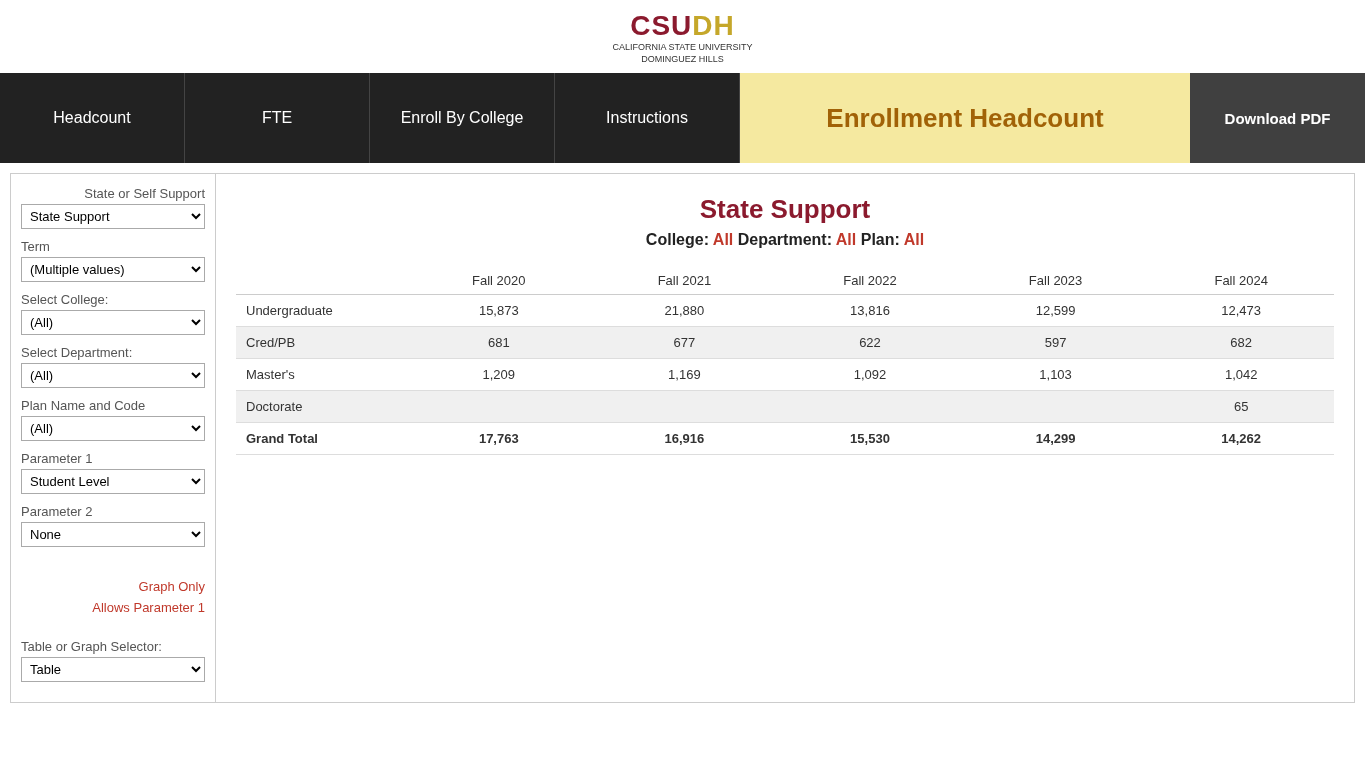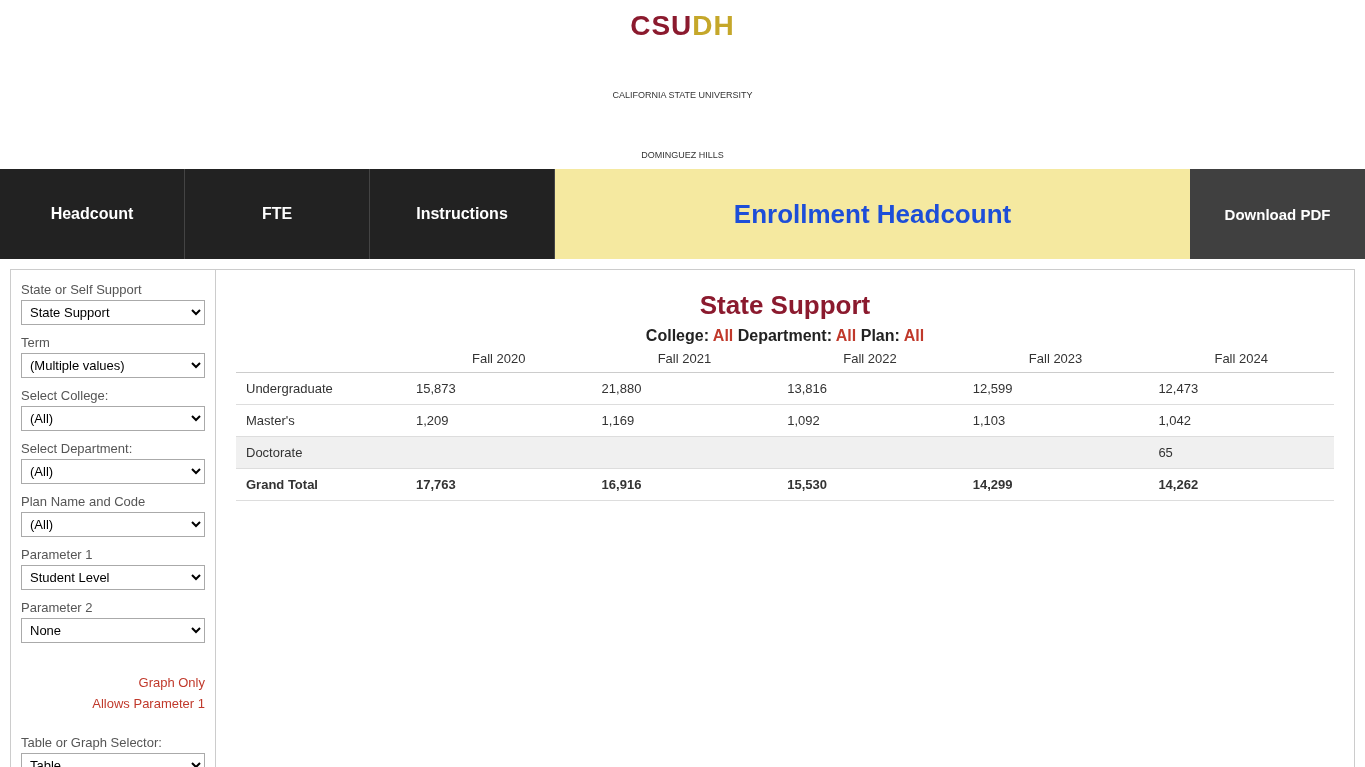--- a/index.html
+++ b/index.html
@@ -8,49 +8,49 @@
     
     .logo-bar {
       display: flex;
       justify-content: center;
       align-items: center;
       padding: 10px 0 8px;
       background: #fff;
     }
     .logo-text-csu { font-size: 28px; font-weight: 900; color: #8B1A2E; letter-spacing: 1px; }
     .logo-text-dh { font-size: 28px; font-weight: 900; color: #C5A72A; letter-spacing: 1px; }
-    .logo-sub { font-size: 9px; color: #333; text-align: center; line-height: 1.3; display: block; margin-top: 48px; }
+    .logo-sub { font-size: 9px; color: #333; text-align: center; line-height: 1.3; display: block; }
 
     
     .nav-bar {
       display: flex;
       width: 100%;
       height: 90px;
     }
     .nav-item {
       display: flex;
       align-items: center;
       justify-content: center;
       flex: 0 0 185px;
       background: #222;
       color: #fff;
       font-size: 16px;
-      font-weight: bold;
+      font-weight: normal;
       cursor: pointer;
       border-right: 1px solid #444;
       text-align: center;
       padding: 10px;
     }
     .nav-title {
       flex: 1;
       display: flex;
       align-items: center;
       justify-content: center;
       background: #F5E9A0;
-      color: #1d4ed8;
+      color: #a16207;
       font-size: 26px;
       font-weight: bold;
       text-align: center;
     }
     .nav-download {
       flex: 0 0 175px;
       display: flex;
       align-items: center;
       justify-content: center;
       background: #404040;
@@ -77,21 +77,21 @@
       border-right: 1px solid #ccc;
       padding: 12px 10px;
       background: #fff;
     }
     .sidebar-label {
       font-size: 13px;
       color: #555;
       margin-bottom: 3px;
       margin-top: 10px;
     }
-    .sidebar-label:first-child { margin-top: 0; }
+    .sidebar-label:first-child { margin-top: 0; text-align: right; }
     .sidebar-select {
       width: 100%;
       font-size: 13px;
       padding: 3px 4px;
       border: 1px solid #aaa;
       background: #fff;
       cursor: pointer;
       appearance: auto;
     }
     .graph-note {
@@ -112,20 +112,21 @@
       font-size: 26px;
       font-weight: bold;
       color: #8B1A2E;
       margin-bottom: 6px;
     }
     .report-subtitle {
       text-align: center;
       font-size: 16px;
       font-weight: bold;
       color: #222;
+      margin-bottom: 18px;
     }
     .report-subtitle span.highlight { color: #c0392b; }
 
     
     .data-table {
       width: 100%;
       border-collapse: collapse;
     }
     .data-table th {
       font-weight: normal;
@@ -140,21 +141,21 @@
       border-bottom: 1px solid #ddd;
       font-size: 13px;
       color: #333;
     }
     .row-label {
       color: #1a6096;
       font-size: 13px;
       width: 170px;
     }
     .row-value {
-      text-align: left;
+      text-align: center;
     }
     .shaded-row td {
       background: #f0f0f0;
     }
     .grand-total-row td {
       font-weight: bold;
     }
     .col-header-row th:first-child {
       width: 170px;
     }
@@ -171,20 +172,21 @@
       <span class="logo-text-csu">CSU</span><span class="logo-text-dh">DH</span>
     </div>
     <span class="logo-sub">CALIFORNIA STATE UNIVERSITY</span>
     <span class="logo-sub">DOMINGUEZ HILLS</span>
   </div>
 </div>
 
 <div class="nav-bar">
   <div class="nav-item">Headcount</div>
   <div class="nav-item">FTE</div>
+  <div class="nav-item">Enroll By College</div>
   <div class="nav-item">Instructions</div>
   <div class="nav-title">Enrollment Headcount</div>
   <div class="nav-download">Download PDF</div>
 </div>
 
 <div class="main-layout">
 
   <div class="sidebar">
     <div class="sidebar-label">State or Self Support</div>
     <select class="sidebar-select">
@@ -251,20 +253,28 @@
       </thead>
       <tbody id="table-body">
       <tr>
             <td class="row-label">Undergraduate</td>
             <td class="row-value">15,873</td>
             <td class="row-value">21,880</td>
             <td class="row-value">13,816</td>
             <td class="row-value">12,599</td>
             <td class="row-value">12,473</td>
           </tr>
+          <tr class="shaded-row">
+            <td class="row-label">Cred/PB</td>
+            <td class="row-value">681</td>
+            <td class="row-value">677</td>
+            <td class="row-value">622</td>
+            <td class="row-value">597</td>
+            <td class="row-value">682</td>
+          </tr>
           <tr>
             <td class="row-label">Master's</td>
             <td class="row-value">1,209</td>
             <td class="row-value">1,169</td>
             <td class="row-value">1,092</td>
             <td class="row-value">1,103</td>
             <td class="row-value">1,042</td>
           </tr>
           <tr class="shaded-row">
             <td class="row-label">Doctorate</td>

